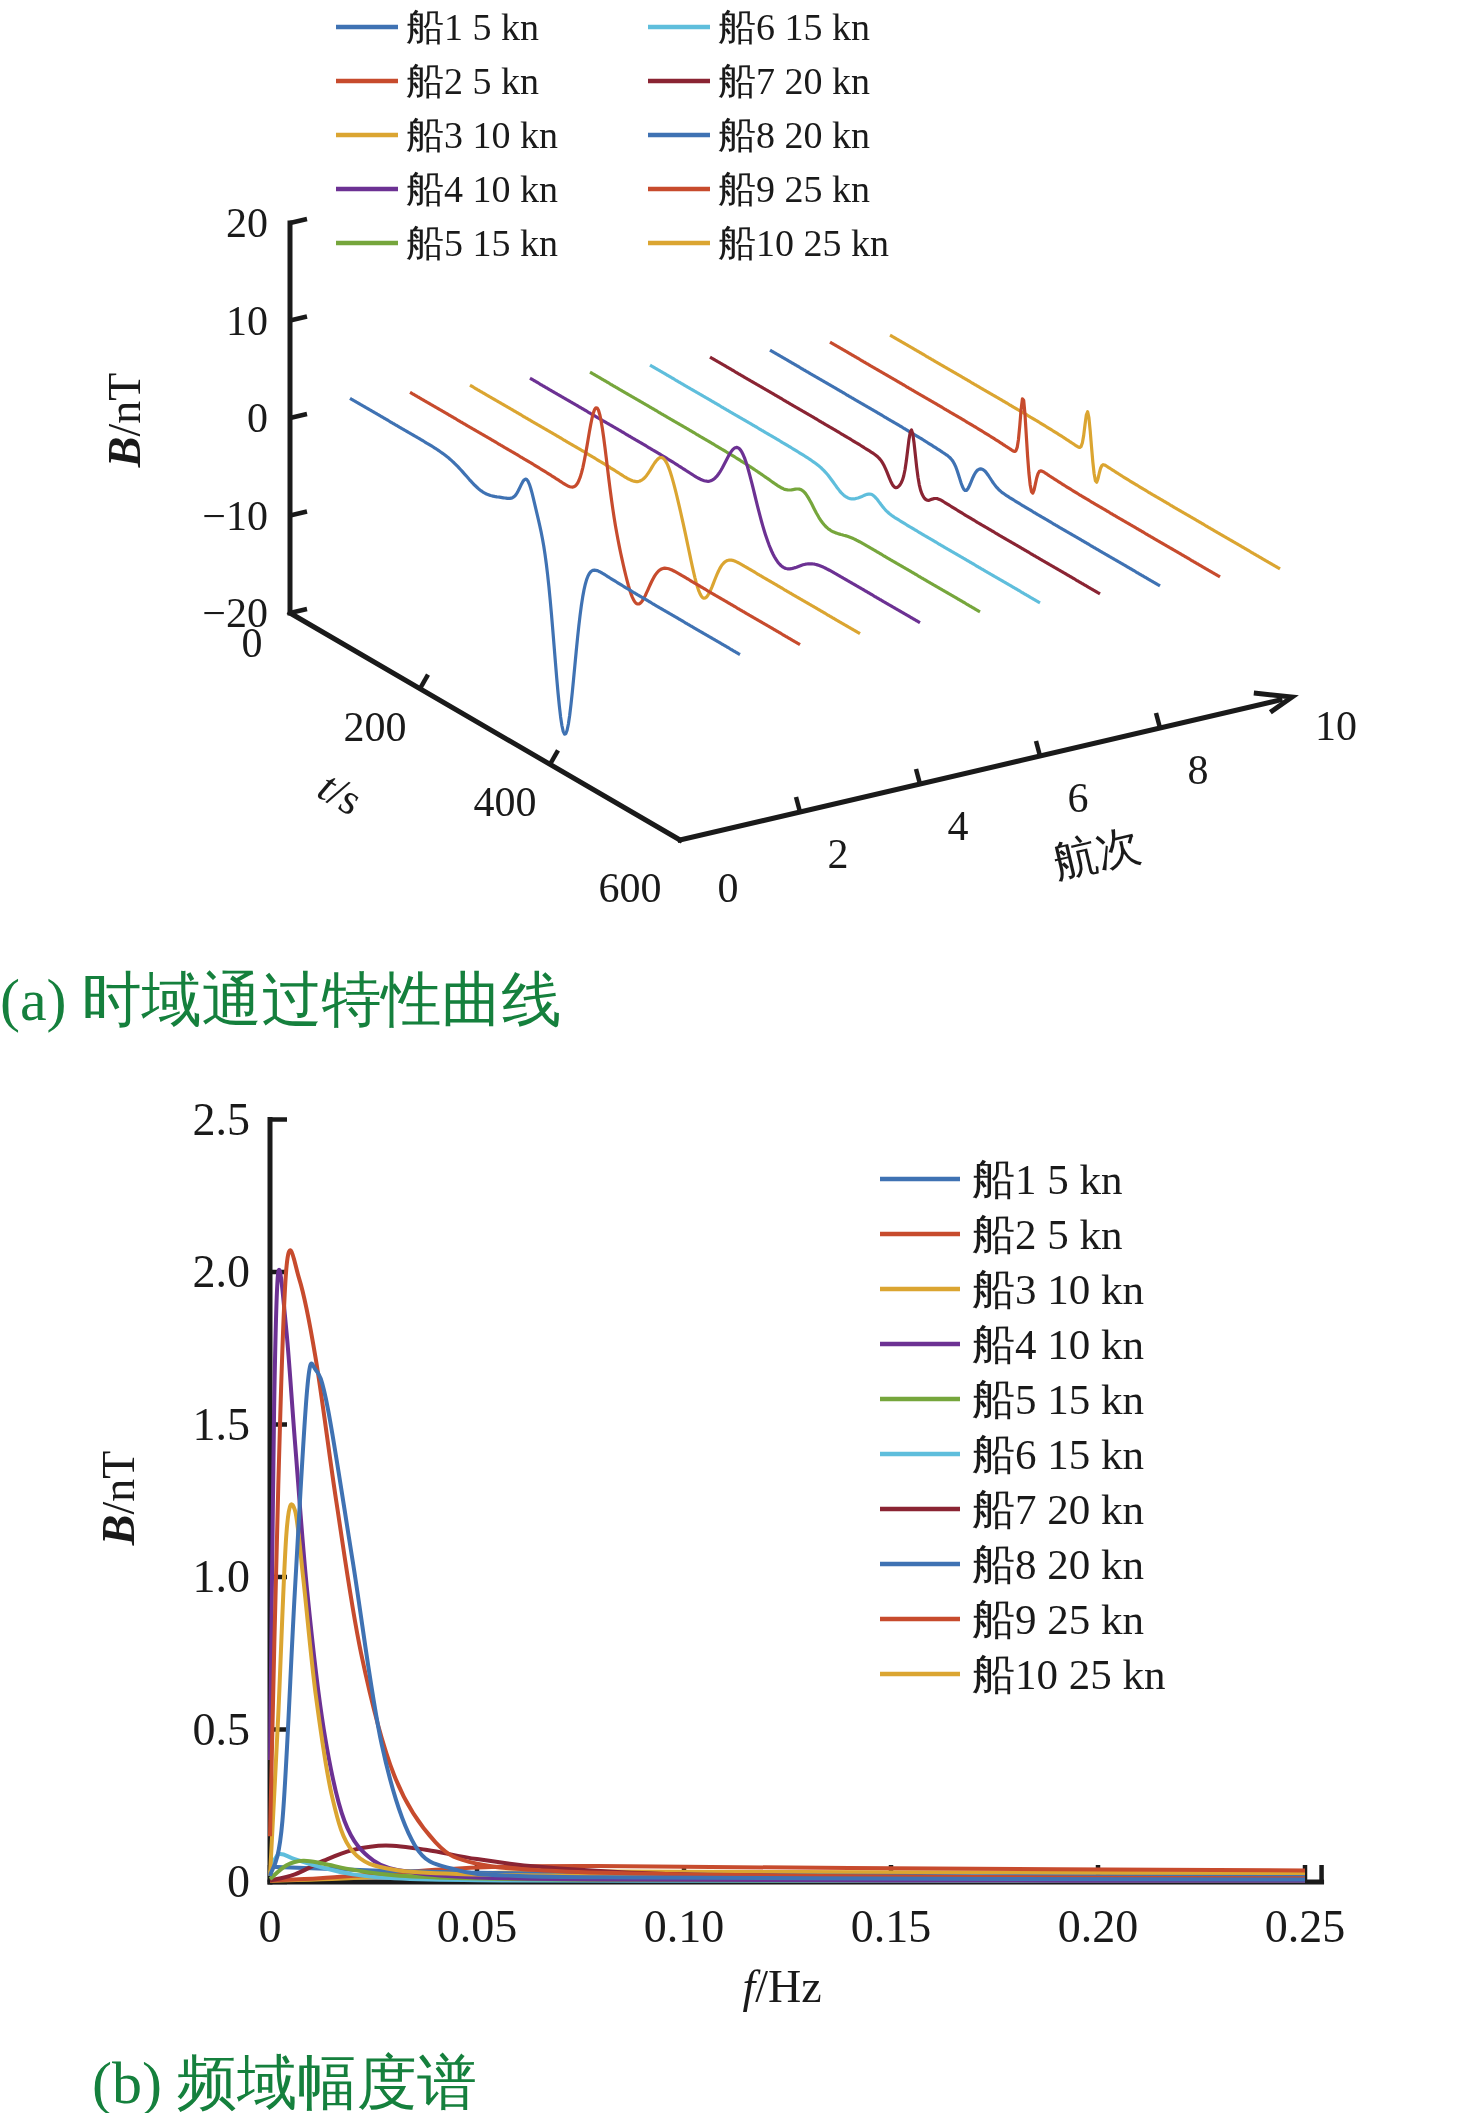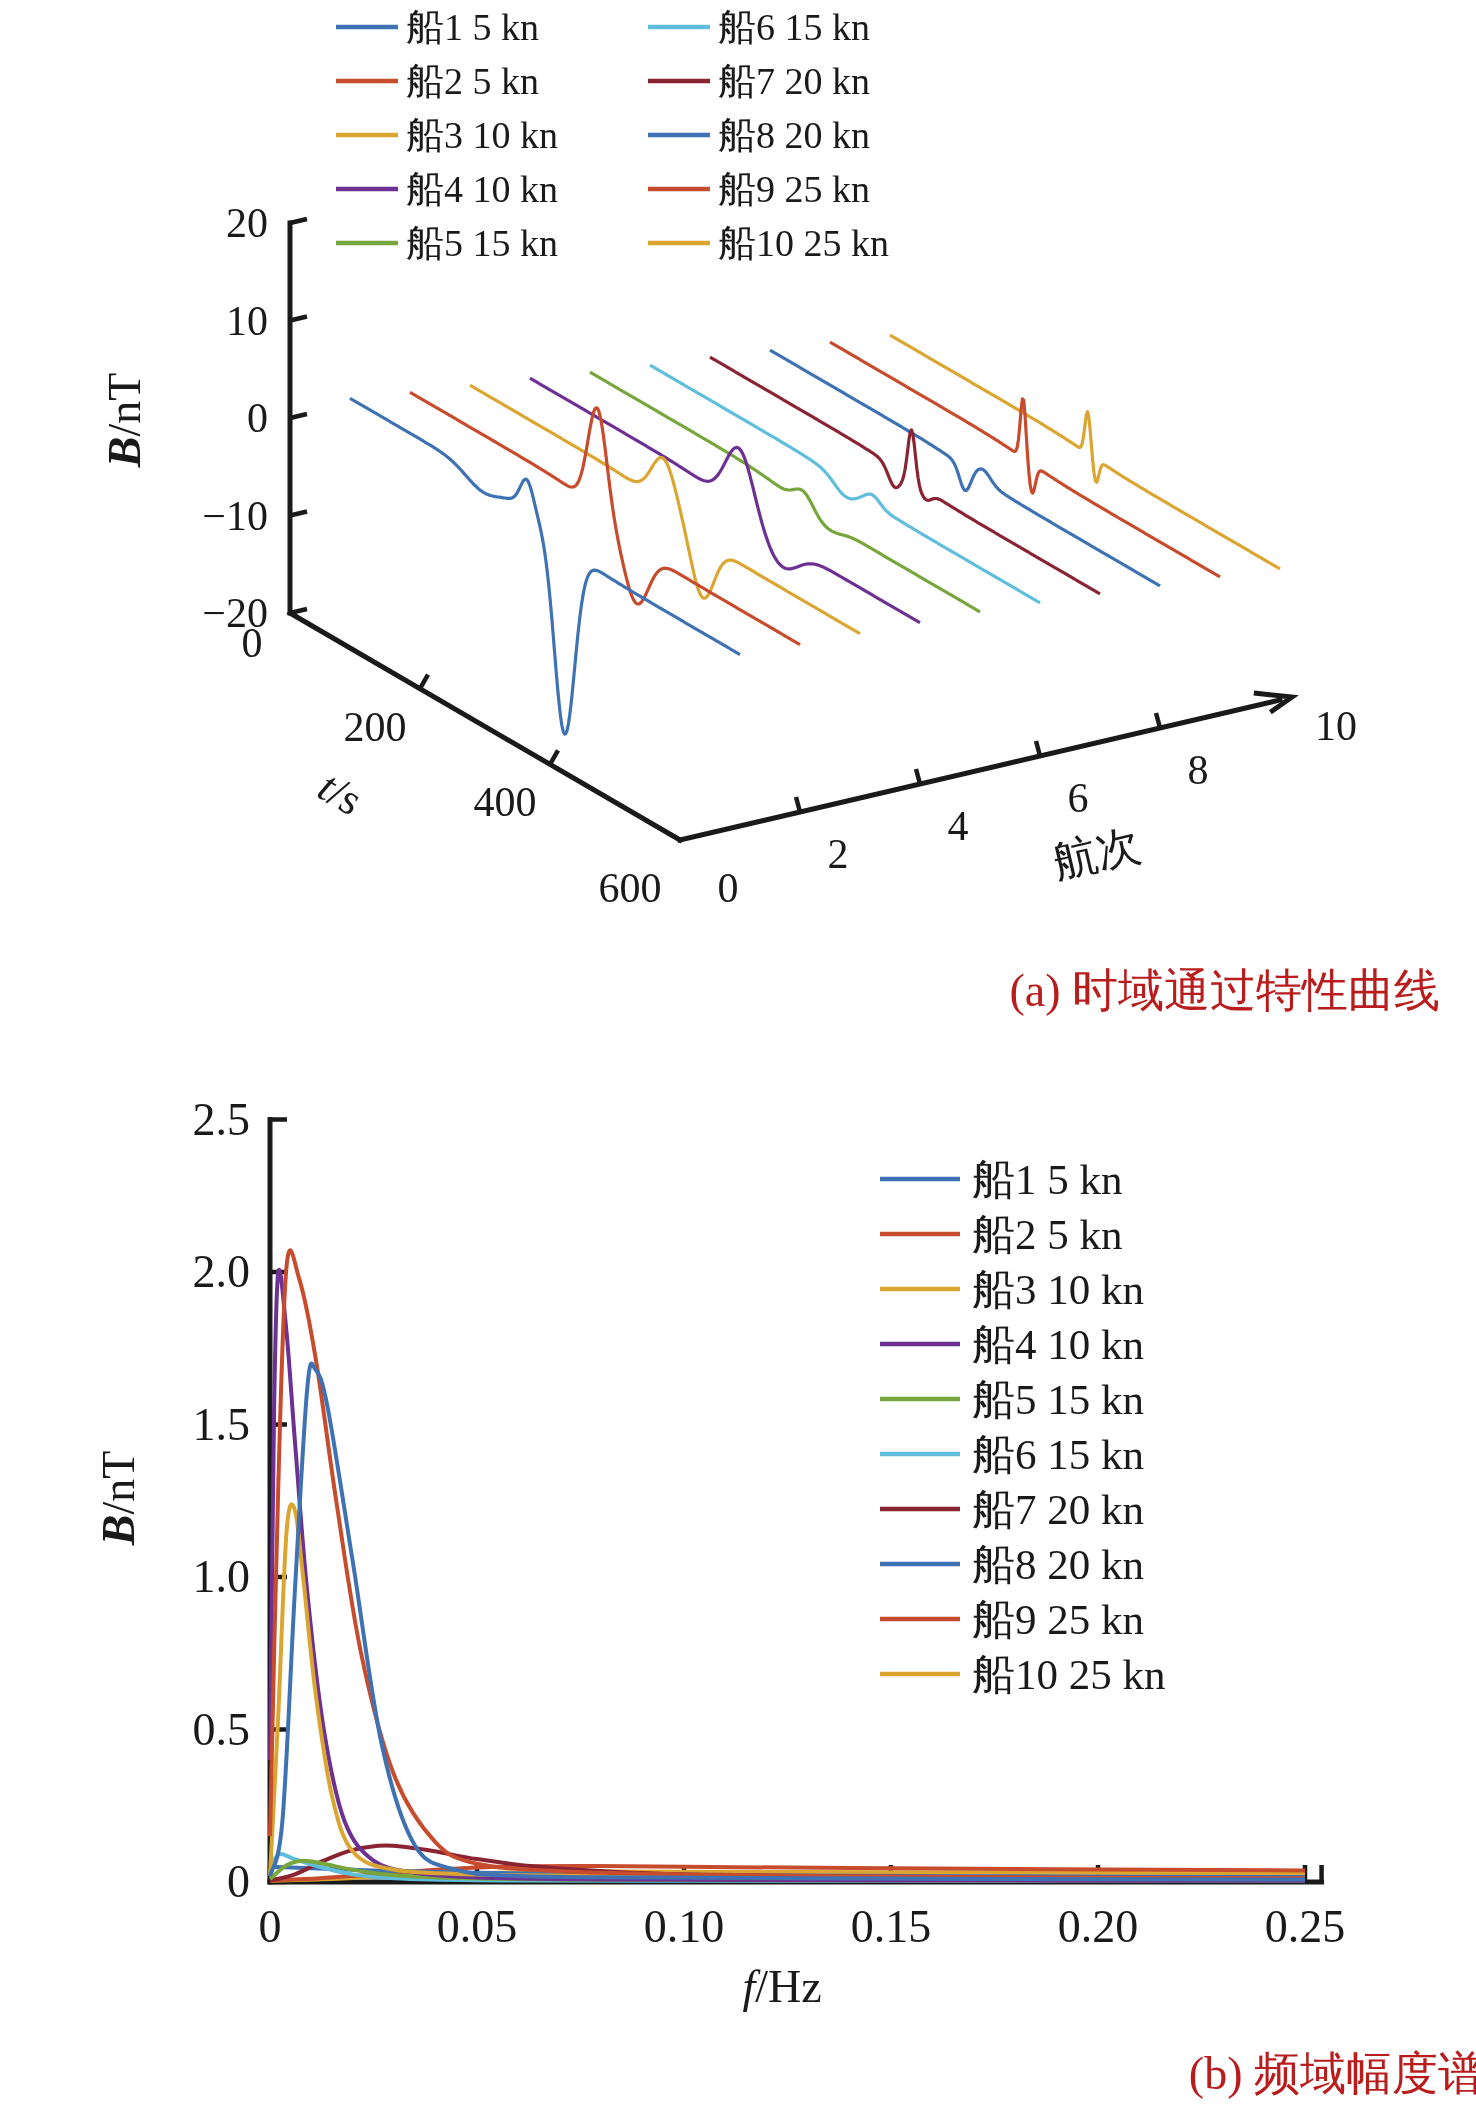--- a/index.html
+++ b/index.html
@@ -1,20 +1,20 @@
 <!DOCTYPE html>
 <html><head>
 <meta charset="utf-8">
 <style>
   html,body{margin:0;padding:0;background:#ffffff;}
   .page{position:relative;width:1476px;height:2113px;background:#ffffff;overflow:hidden;
         font-family:"Liberation Serif", serif;}
   svg{position:absolute;left:0;top:0;}
   svg text{font-family:"Liberation Serif", serif;fill:#1a1a1a;}
-  .caption{position:absolute;text-align:right;font-size:46px;color:#b91c1c;
+  .caption{position:absolute;text-align:left;font-size:60px;color:#15803d;
            font-family:"Liberation Serif", serif;white-space:nowrap;}
   .caption-a{left:0;width:1440px;top:960px;}
   .caption-b{left:92px;width:1392px;top:2043px;}
 </style>
 </head>
 <body>
 
 <div class="page">
   <svg id="plot" width="1476" height="2113" viewBox="0 0 1476 2113">
       <g>

